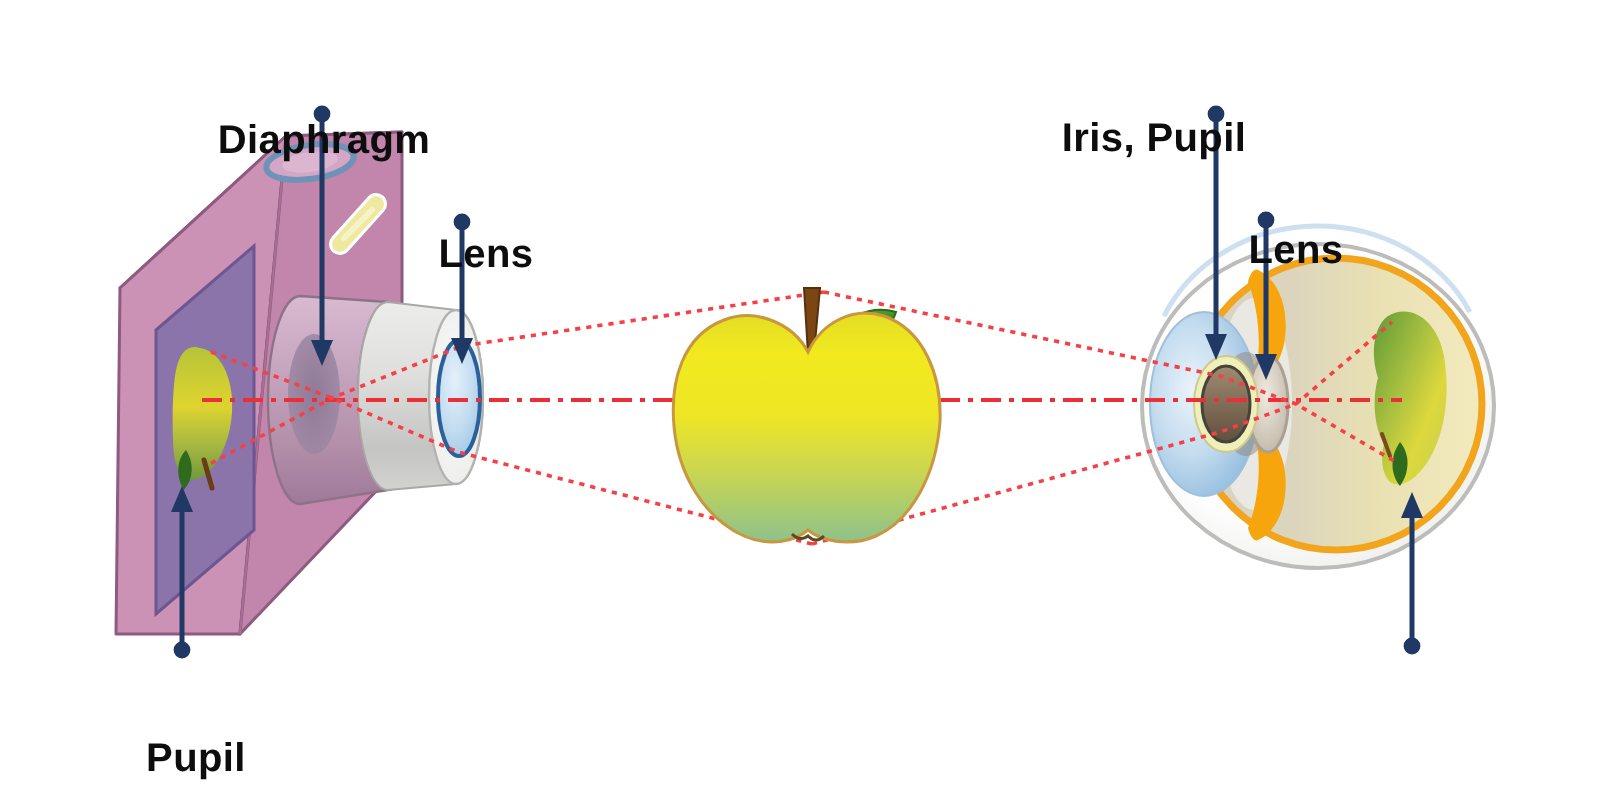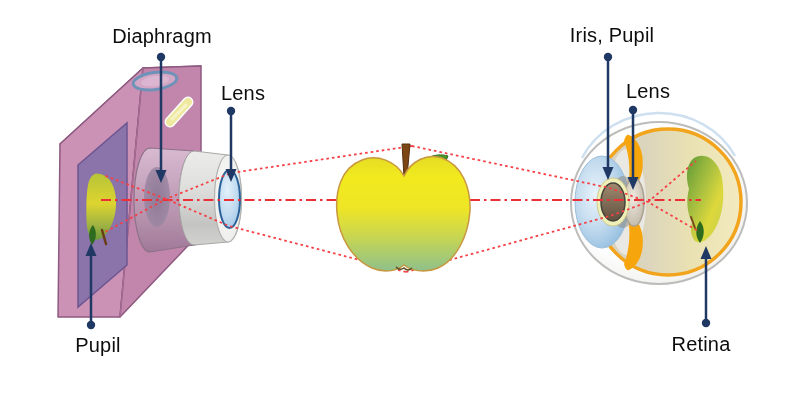--- a/index.html
+++ b/index.html
@@ -3,22 +3,22 @@
 <meta charset="utf-8">
 <style>
   html,body{margin:0;padding:0;background:#fff;}
   .stage{
     position:relative;width:800px;height:403px;background:#ffffff;
     font-family:"Liberation Sans",sans-serif;overflow:hidden;
   }
   .stage svg{position:absolute;left:0;top:0;}
   .label{
     position:absolute;transform:translate(-50%,-50%);
-    font-weight:normal;font-size:20px;color:#0d0d0d;
-    white-space:nowrap;letter-spacing:.2px;user-select:none;
+    font-weight:bold;font-size:20px;color:#0d0d0d;
+    white-space:nowrap;letter-spacing:.2px;user-select:none;margin-top:35px;
   }
 </style>
 </head>
 <body>
 
 <div class="stage">
 <svg width="800" height="403" viewBox="0 0 800 403">
   <defs>
     <radialGradient id="sphereGrad" cx="0.42" cy="0.38" r="0.78">
       <stop offset="0" stop-color="#ffffff"></stop>
@@ -202,16 +202,15 @@
       <circle cx="706" cy="323" r="4.2" stroke="none"></circle>
       <line x1="706" y1="323" x2="706" y2="258" stroke-width="2.5"></line>
       <polygon points="706,246 700.5,259 711.5,259" stroke="none"></polygon>
     </g>
   </g>
 </svg>
 
   <div class="label" style="left:162px;top:36px">Diaphragm</div>
   <div class="label" style="left:243px;top:93px">Lens</div>
   <div class="label" style="left:98px;top:345px">Pupil</div>
-  <div class="label" style="left:612px;top:35px">Iris, Pupil</div>
+  <div class="label" style="left:577px;top:35px">Iris, Pupil</div>
   <div class="label" style="left:648px;top:91px">Lens</div>
-  <div class="label" style="left:701px;top:344px">Retina</div>
 </div>
 
 </body></html>

